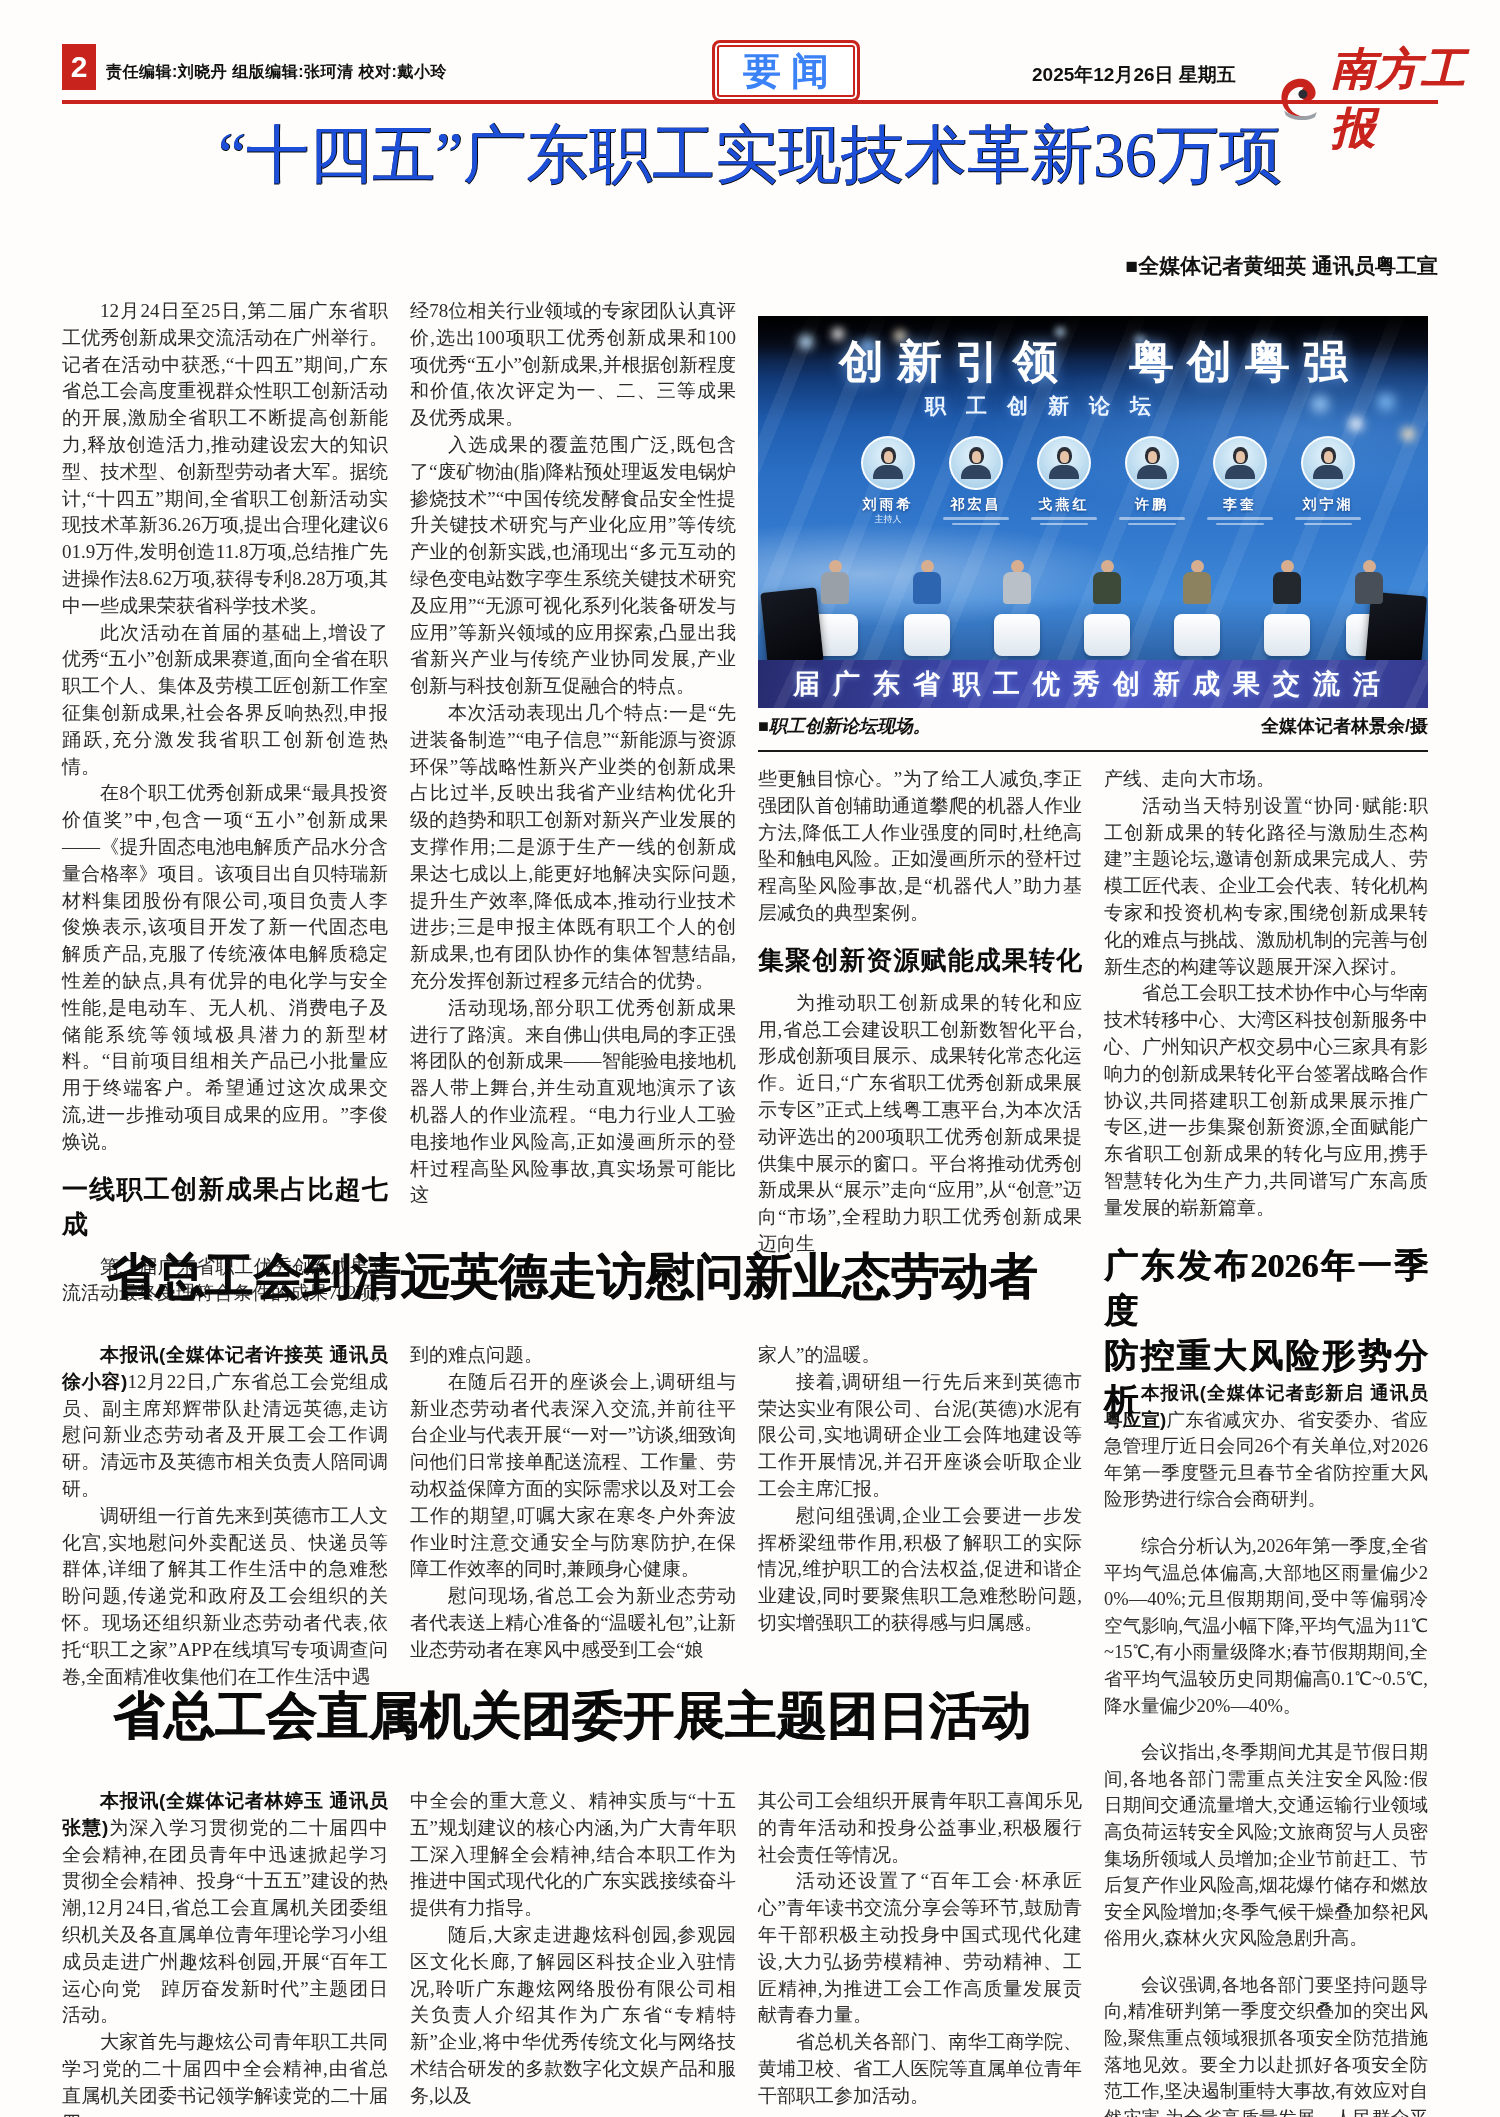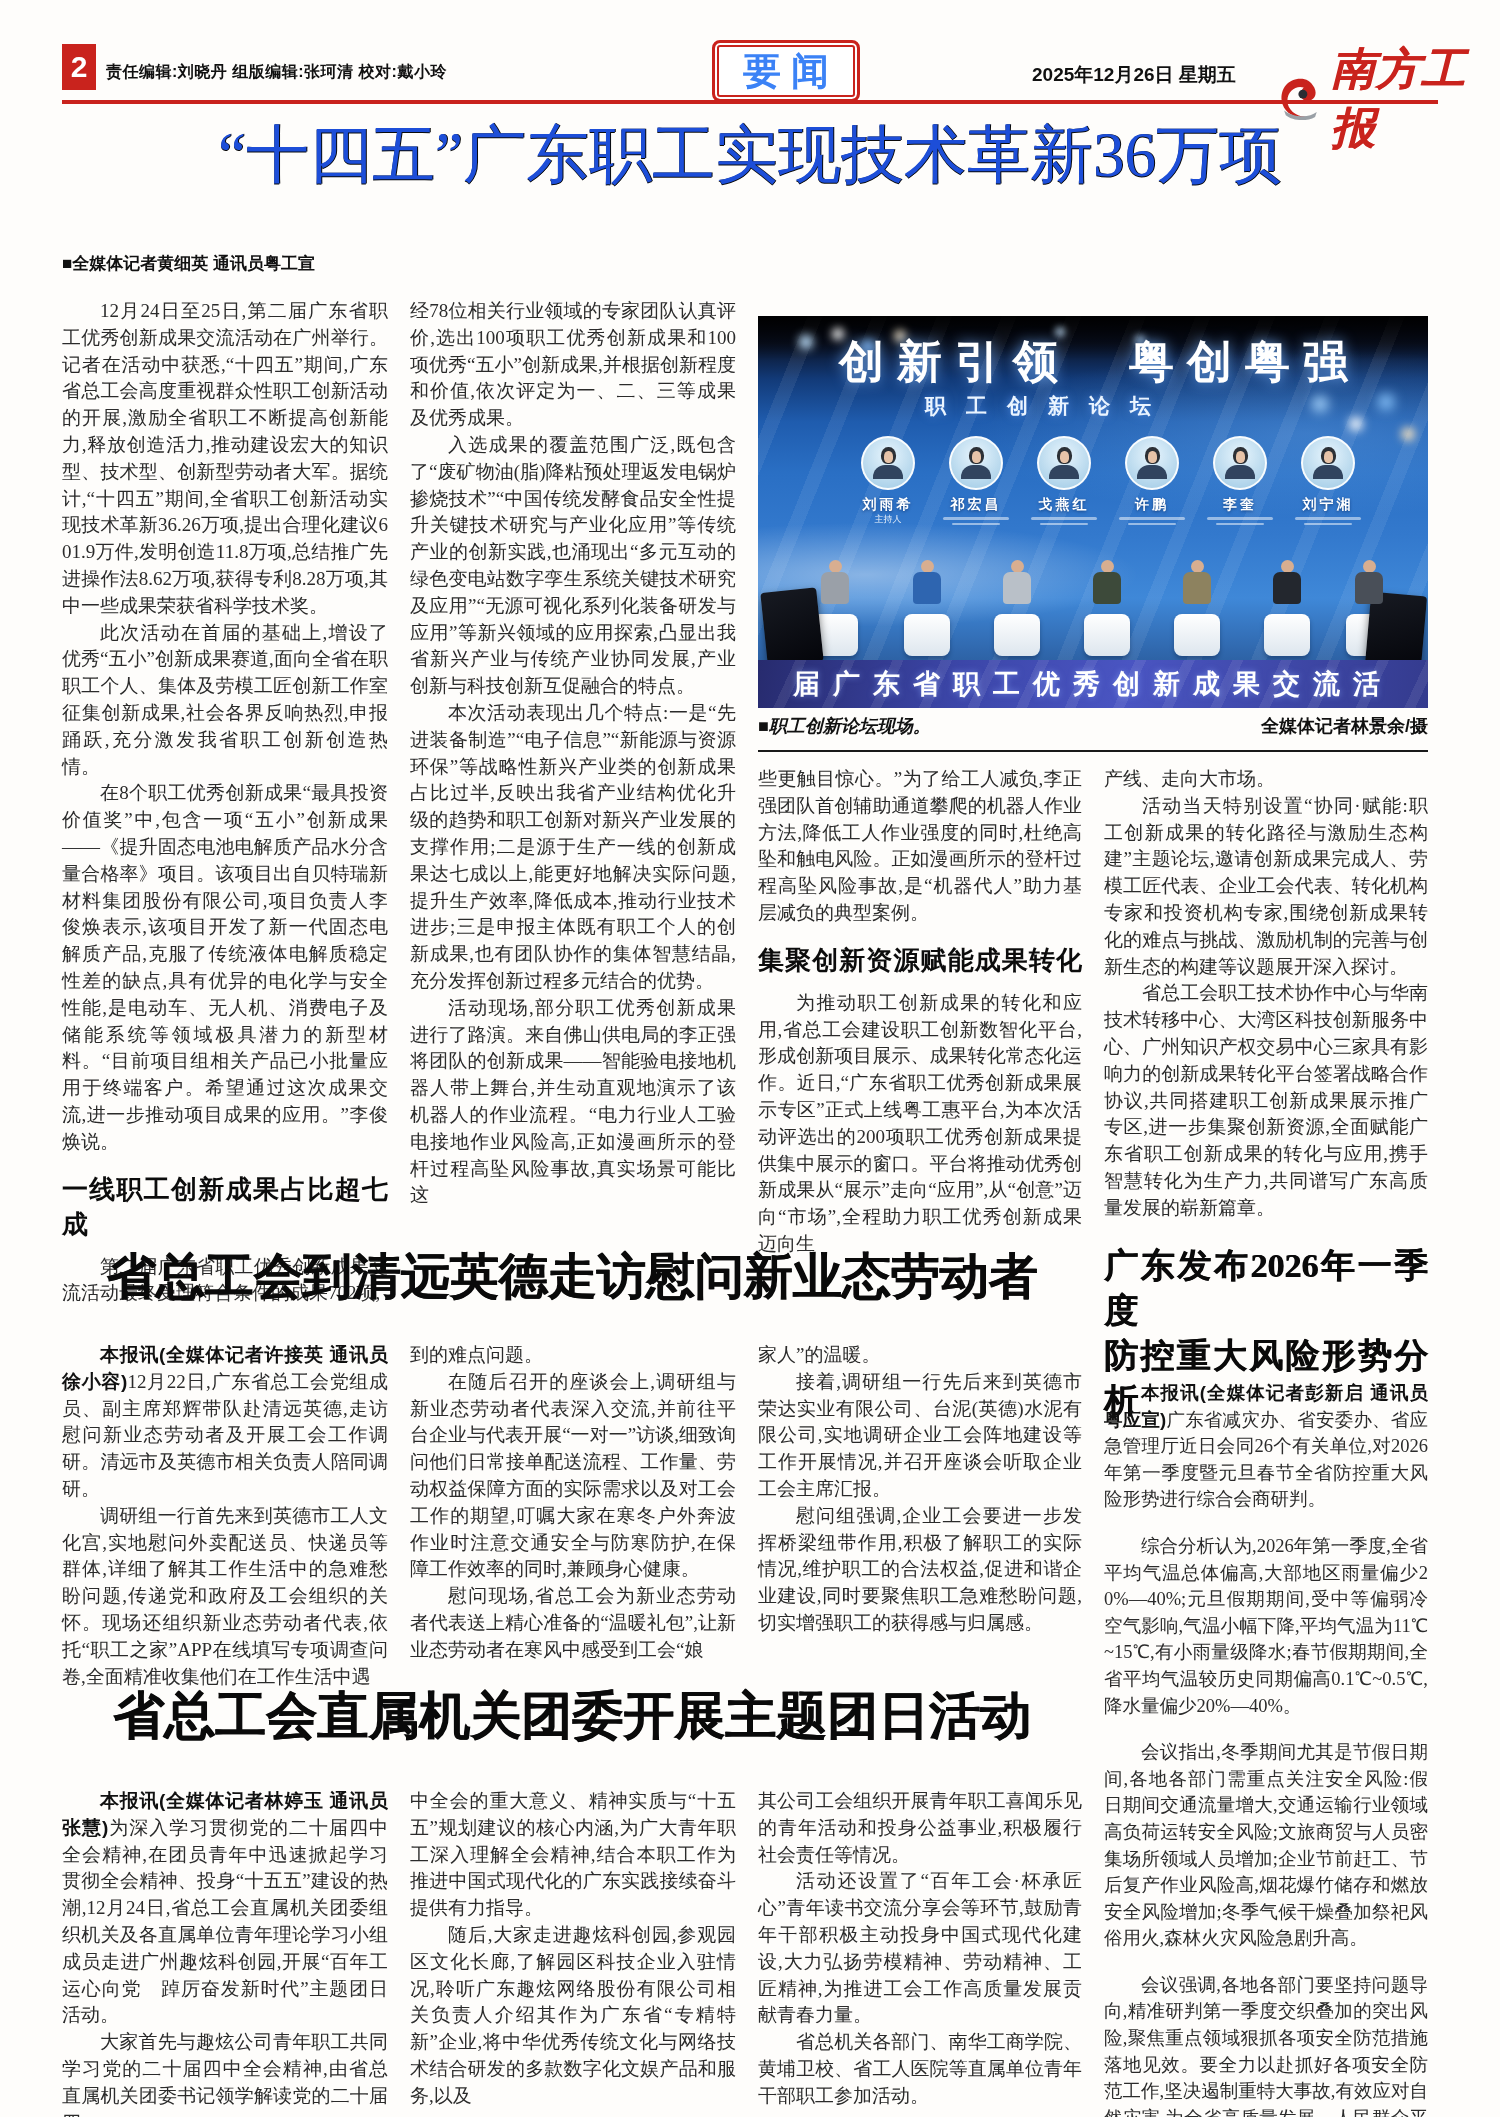--- a/index.html
+++ b/index.html
@@ -27,22 +27,22 @@
   .bp{margin:0;font-size:19px;line-height:26.8px;text-align:justify;text-indent:2em;
       word-break:break-all;color:#2b2b2b;}
   .cont{text-indent:0;}
   .lead{font-family:"Liberation Sans",sans-serif;font-weight:700;color:#111;}
   .subhead{font-family:"Liberation Sans",sans-serif;font-weight:700;font-size:26px;color:#0c0c0c;
       margin:16px 0 12px;text-align:justify;text-align-last:justify;word-break:break-all;}
   
   .a1-headline{position:absolute;left:62px;top:112px;width:1376px;margin:0;text-align:center;
       font-size:63px;font-weight:400;color:#1d4ed8;letter-spacing:0;
       text-shadow:1px 0 0 #0a0a0a,0 1px 0 #0a0a0a;}
-  .a1-byline{position:absolute;left:62px;top:252px;width:1376px;text-align:left;
-      font-family:"Liberation Sans",sans-serif;font-weight:700;font-size:17px;color:#111;}
+  .a1-byline{position:absolute;left:62px;top:252px;width:1376px;text-align:right;
+      font-family:"Liberation Sans",sans-serif;font-weight:700;font-size:21px;color:#111;}
   .a1c1{left:62px;top:298px;width:326px;}
   .a1c2{left:410px;top:298px;width:326px;}
   .a1c4{left:758px;top:766px;width:324px;}
   .a1c5{left:1104px;top:766px;width:324px;}
   
   .photo{position:absolute;left:758px;top:316px;width:670px;height:392px;margin:0;overflow:hidden;}
   .ph-bg{position:absolute;inset:0;background:linear-gradient(180deg,#04060e 0%,#0a1226 7%,#123a78 16%,
       #1f5cae 27%,#2a6fc4 40%,#3379cd 56%,#3f88d8 72%,#2f66ab 86%,#23497e 100%);}
   .ph-bg::before{content:"";position:absolute;inset:0;
       background:repeating-linear-gradient(112deg,rgba(255,255,255,0) 0 46px,rgba(255,255,255,.07) 46px 60px),

